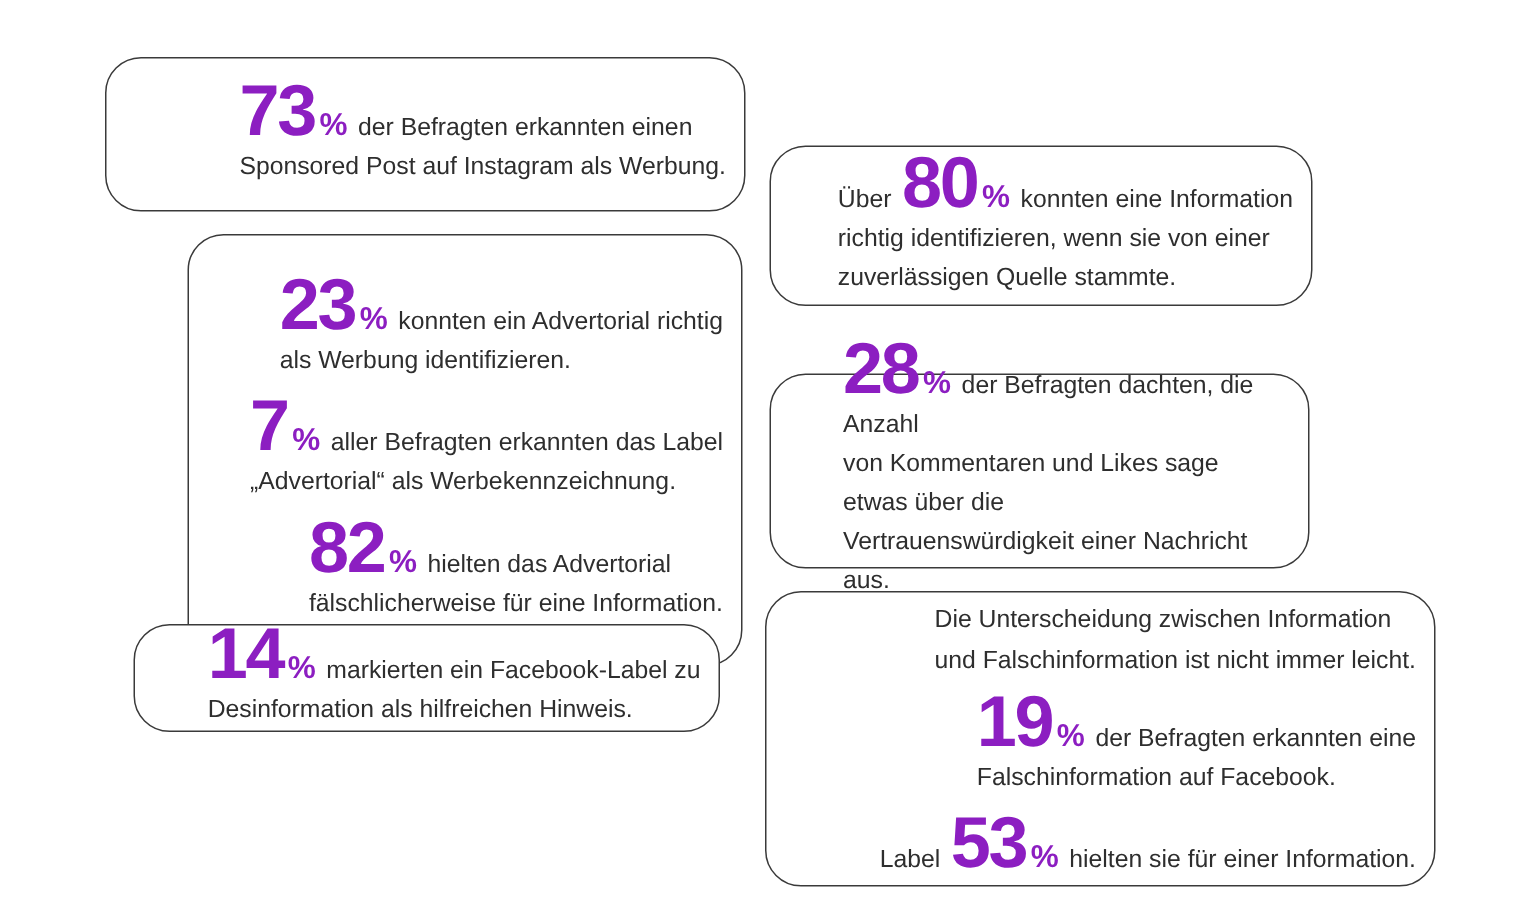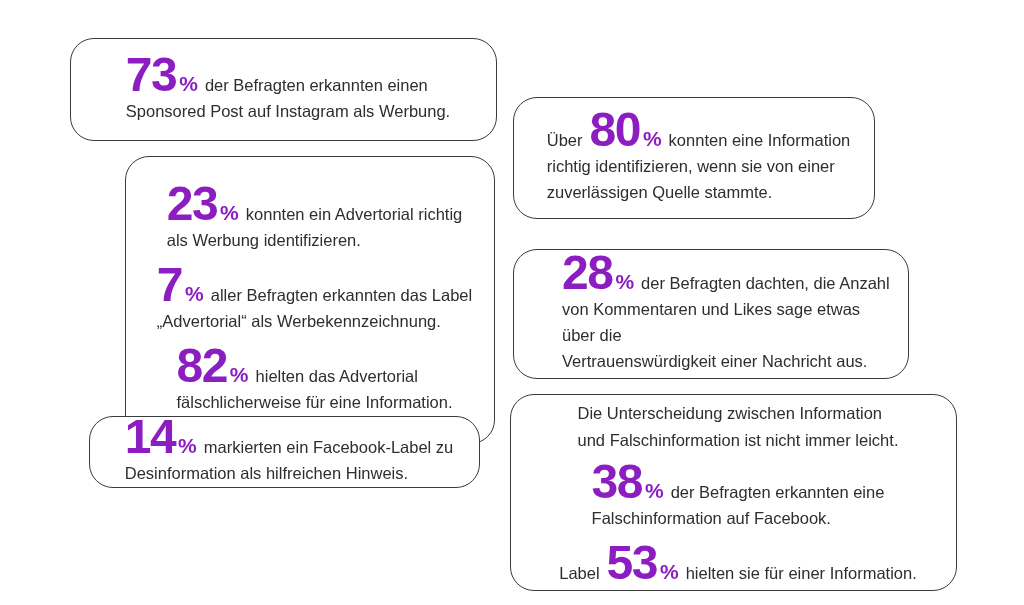--- a/index.html
+++ b/index.html
@@ -22,21 +22,21 @@
     background:var(--bg);
   }
   .card{
     position:absolute;
     border:1.5px solid var(--border);
     border-radius:24px;
     background:var(--bg);
     display:flex;
     flex-direction:column;
     justify-content:center;
-    align-items:center;
+    align-items:flex-end;
     padding:10px 12px 10px 21px;
   }
   .stat{
     font-size:16.5px;
     line-height:26px;
     font-weight:400;
     color:var(--text);
   }
   .stat + .stat{margin-top:13px;}
   .intro{
@@ -83,33 +83,33 @@
 „Advertorial“ als Werbekennzeichnung.</span></p>
     <p class="stat"><span class="num">82</span><span class="pct">%</span><span class="txt">hielten das Advertorial
 fälschlicherweise für eine Information.</span></p>
   </div>
 
   <div class="card" style="left:89px;top:416px;width:391px;height:72px;">
     <p class="stat"><span class="num">14</span><span class="pct">%</span><span class="txt">markierten ein Facebook-Label zu
 Desinformation als hilfreichen Hinweis.</span></p>
   </div>
 
-  <div class="card" style="left:513px;top:97px;width:362px;height:122px;">
+  <div class="card" style="left:513px;top:97px;width:362px;height:107px;">
     <p class="stat"><span class="prefix">Über</span><span class="num">80</span><span class="pct">%</span><span class="txt">konnten eine Information
 richtig identifizieren, wenn sie von einer
 zuverlässigen Quelle stammte.</span></p>
   </div>
 
-  <div class="card" style="left:513px;top:249px;width:396px;height:130px;padding-left:48px;">
+  <div class="card" style="left:513px;top:249px;width:360px;height:130px;padding-left:48px;">
     <p class="stat"><span class="num">28</span><span class="pct">%</span><span class="txt">der Befragten dachten, die Anzahl
 von Kommentaren und Likes sage etwas über die
 Vertrauenswürdigkeit einer Nachricht aus.</span></p>
   </div>
 
   <div class="card" style="left:510px;top:394px;width:447px;height:197px;">
     <p class="intro">Die Unterscheidung zwischen Information
 und Falschinformation ist nicht immer leicht.</p>
-    <p class="stat"><span class="num">38</span><span class="pct">%</span><span class="txt">der Befragten erkannten eine
+    <p class="stat"><span class="num">19</span><span class="pct">%</span><span class="txt">der Befragten erkannten eine
 Falschinformation auf Facebook.</span></p>
     <p class="stat"><span class="prefix">Label</span><span class="num">53</span><span class="pct">%</span><span class="txt">hielten sie für einer Information.</span></p>
   </div>
 
 </div>
 
 </body></html>

